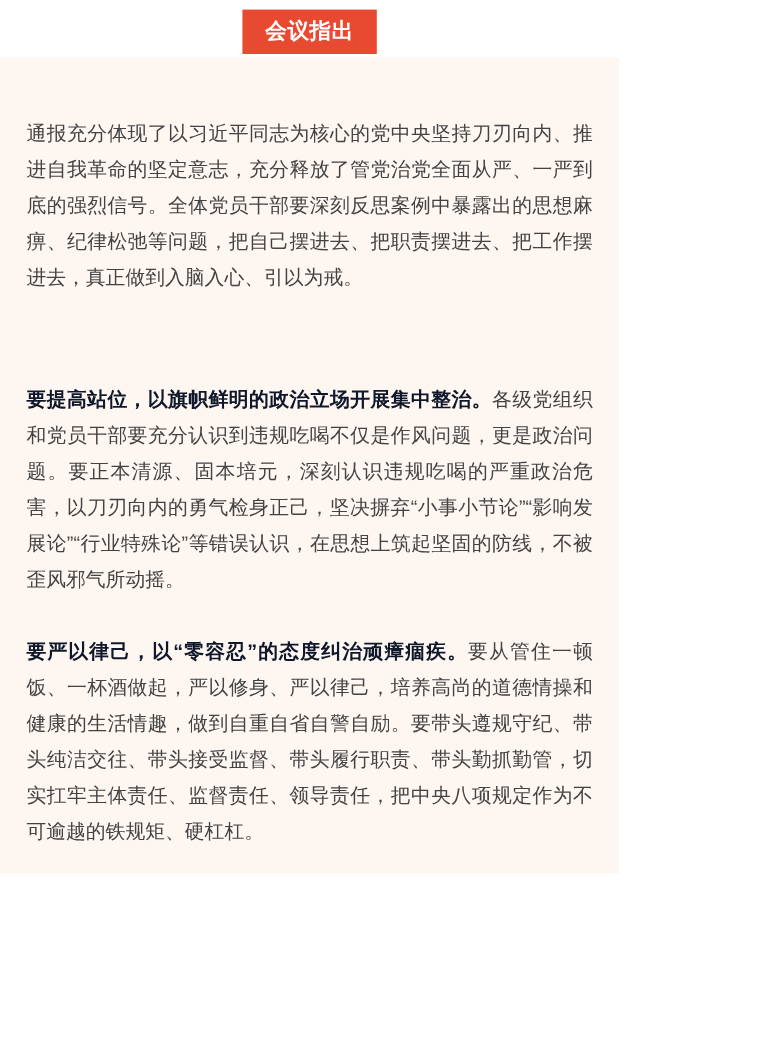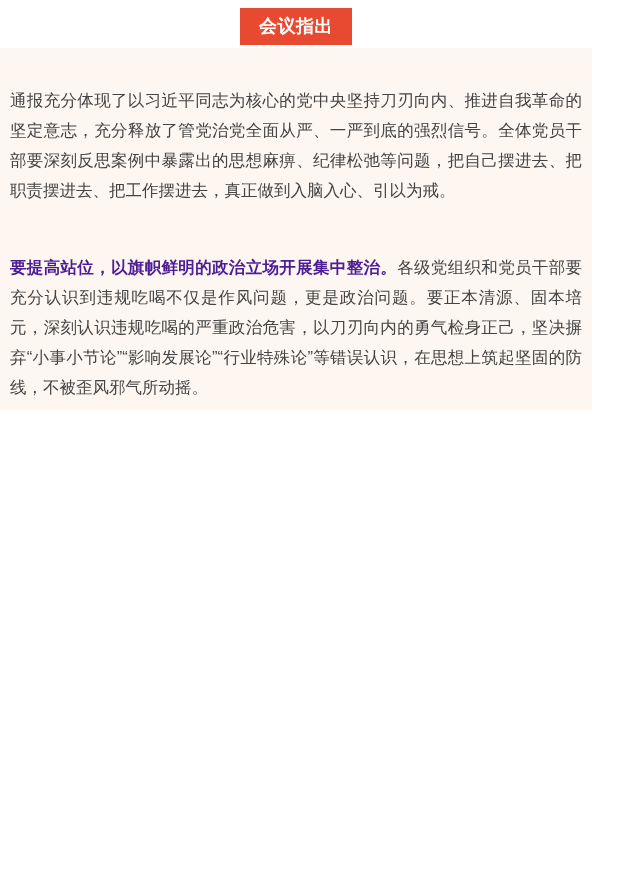--- a/index.html
+++ b/index.html
@@ -7,21 +7,21 @@
     padding: 0;
     background: #ffffff;
   }
   body {
     width: 632px;
     min-height: 876px;
     font-family: "Liberation Sans", sans-serif;
     -webkit-font-smoothing: antialiased;
   }
   .page {
-    width: 592px;
+    width: 516px;
     overflow: hidden;
   }
   
   .badge-row {
     text-align: center;
     background: #ffffff;
     padding: 8px 0 3px 0;
   }
   .section-2 .badge-row {
     padding-top: 34px;
@@ -39,32 +39,32 @@
   }
   
   .content-box {
     background: #fdf6f1;
     padding: 37px 10px 10px 10px;
   }
   .section-2 .content-box {
     padding-bottom: 8px;
   }
   .para {
-    margin: 0;
+    margin: 12px;
     font-size: 16.5px;
     line-height: 30px;
     color: #434343;
     text-align: justify;
     letter-spacing: 0;
   }
   .para + .para {
     margin-top: 30px;
   }
   .lead {
-    color: #4c1d95;
+    color: #0f172a;
     font-weight: bold;
   }
   
   .underlined {
     text-decoration-line: underline;
     text-decoration-style: dashed;
     text-decoration-color: #82ccb8;
     text-decoration-thickness: 2px;
     text-underline-offset: 7px;
   }
@@ -89,17 +89,20 @@
   </section>
 
   <section class="section-2">
     <div class="content-box">
 
       <p class="para">
         <strong class="lead">要提高站位，以旗帜鲜明的政治立场开展集中整治。</strong><span>各级党组织和党员干部要充分认识到违规吃喝不仅是作风问题，更是政治问题。要正本清源、固本培元，深刻认识违规吃喝的严重政治危害，以刀刃向内的勇气检身正己，坚决摒弃“小事小节论”“影响发展论”“行业特殊论”等错误认识，在思想上筑起坚固的防线，不被歪风邪气所动摇。</span>
       </p>
 
 
+      <p class="para">
+        <strong class="lead">要严以律己，以“零容忍”的态度纠治顽瘴痼疾。</strong><span>要从管住一顿饭、一杯酒做起，严以修身、严以律己，培养高尚的道德情操和健康的生活情趣，做到自重自省自警自励。要带头遵规守纪、带头纯洁交往、带头接受监督、带头履行职责、带头勤抓勤管，切实扛牢主体责任、监督责任、领导责任，把中央八项规定作为不可逾越的铁规矩、硬杠杠。</span>
+      </p>
 
     </div>
   </section>
 
 </div>
 
 </body></html>

